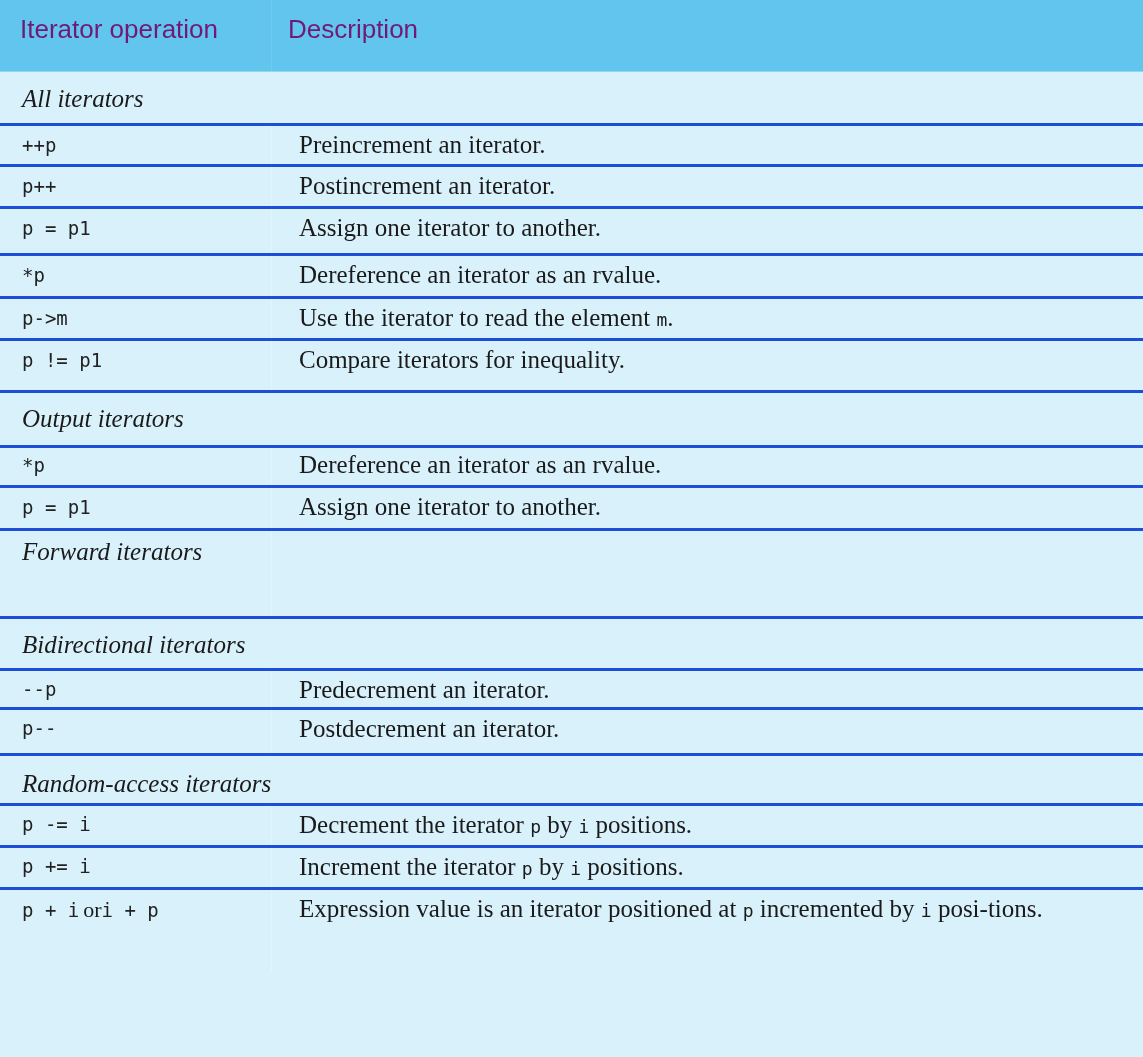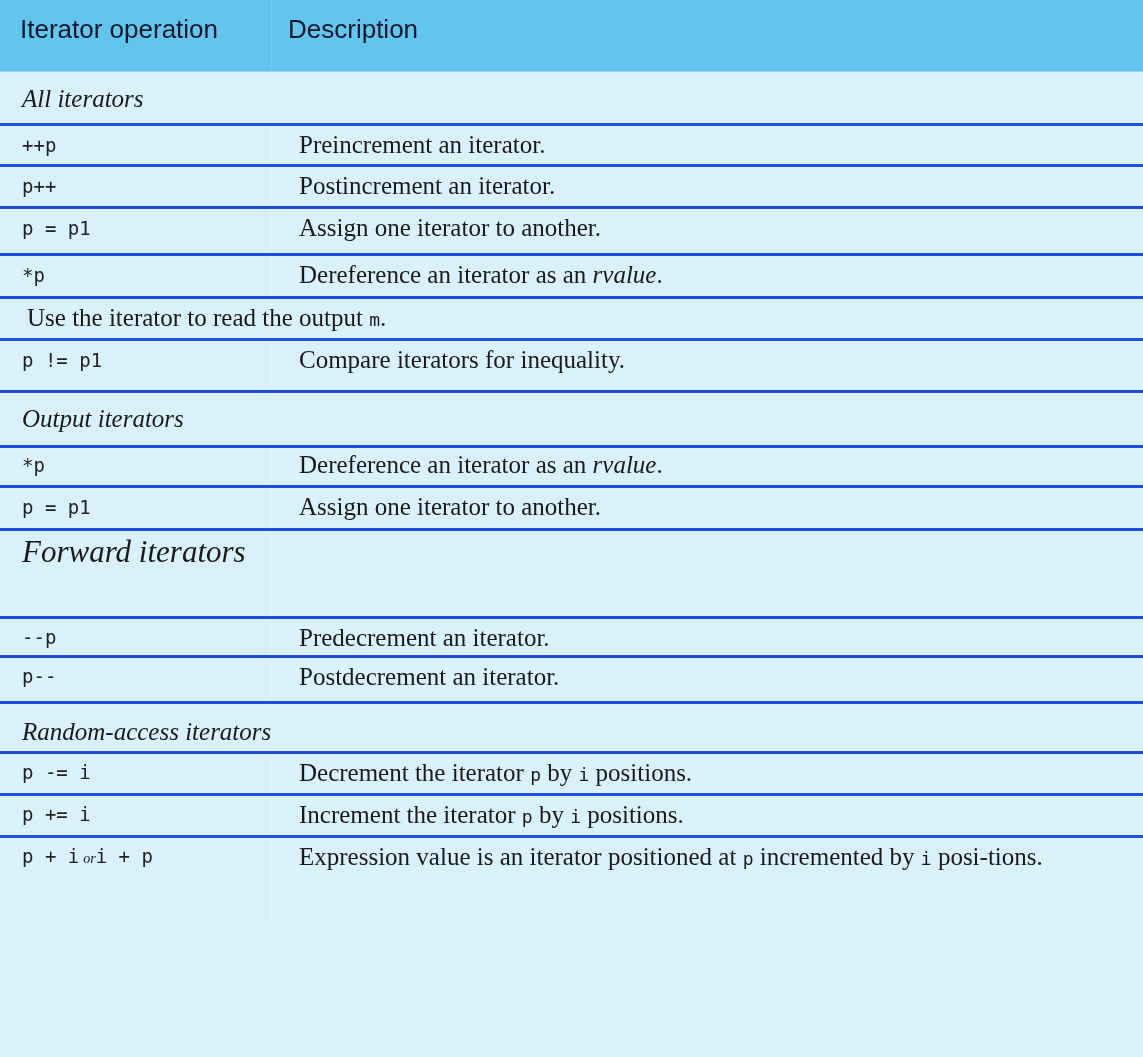--- a/index.html
+++ b/index.html
@@ -8,40 +8,40 @@
     background: #D9F1FB;
     font-family: "Liberation Serif", "DejaVu Serif", serif;
     color: #1a1a1a;
   }
   .table { position: relative; width: 1143px; }
   .header {
     display: flex; height: 71px; background: #62C5EE;
     border-bottom: 1px solid #8FD6F3;
   }
   .header .c1, .header .c2 {
-    color: #0f172a; font-family: "Liberation Sans", "DejaVu Sans", sans-serif;
+    color: #701a75; font-family: "Liberation Sans", "DejaVu Sans", sans-serif;
     font-size: 26px; padding-top: 14px; box-sizing: border-box;
   }
   .header .c1 { width: 272px; padding-left: 20px; border-right: 1px solid #6FCBF0; }
   .header .c2 { padding-left: 16px; }
 
   .row { display: flex; box-sizing: border-box; border-bottom: 3px solid #1d4ed8; }
   .row .c1 { width: 272px; box-sizing: border-box; padding-left: 22px; border-right: 1px solid #E3F4FB; }
   .row .c2 { flex: 1; box-sizing: border-box; padding-left: 27px; padding-right: 46px; }
   .section .c1 { width: auto; flex: 1; border-right: none;
     font-style: italic; font-size: 25px; }
-  .section-pair .c1 { font-style: italic; font-size: 31px; }
+  .section-pair .c1 { font-style: italic; font-size: 25px; }
 
   .code {
     font-family: "DejaVu Sans Mono", "Liberation Mono", monospace;
     font-size: 19px; color: #222;
   }
   .desc { font-size: 25px; line-height: 38px; color: #1a1a1a; }
   .code-inline { font-family: "DejaVu Sans Mono", "Liberation Mono", monospace; font-size: 18px; }
-  .em { font-style: italic; }
+  .em { }
 </style>
 </head>
 <body>
 
 <div class="table">
   <div class="header">
     <div class="c1">Iterator operation</div>
     <div class="c2">Description</div>
   </div>
 
@@ -59,21 +59,22 @@
   <div class="row" style="height:47px">
     <div class="c1 code" style="padding-top:8px">p = p1</div>
     <div class="c2 desc">Assign one iterator to another.</div>
   </div>
 
   <div class="row" style="height:43px">
     <div class="c1 code" style="padding-top:8px">*p</div>
     <div class="c2 desc"><span>Dereference an iterator as an </span><span class="em">rvalue</span><span>.</span></div>
   </div>
   <div class="row" style="height:42px">
-    <div class="c2 desc"><span>Use the iterator to read the output </span><span class="code-inline">m</span><span>.</span></div>
+    <div class="c1 code" style="padding-top:8px">p-&gt;m</div>
+    <div class="c2 desc"><span>Use the iterator to read the element </span><span class="code-inline">m</span><span>.</span></div>
   </div>
   <div class="row" style="height:52px">
     <div class="c1 code" style="padding-top:8px">p != p1</div>
     <div class="c2 desc">Compare iterators for inequality.</div>
   </div>
 
   <div class="row section" style="height:55px;padding-top:12px">
     <div class="c1">Output iterators</div>
   </div>
   <div class="row" style="height:40px">
@@ -82,20 +83,23 @@
   </div>
   <div class="row" style="height:43px">
     <div class="c1 code" style="padding-top:8px">p = p1</div>
     <div class="c2 desc">Assign one iterator to another.</div>
   </div>
 
   <div class="row section-pair" style="height:88px;padding-top:0px">
     <div class="c1" style="padding-top:2px;line-height:38px">Forward iterators</div>
   </div>
 
+  <div class="row section" style="height:52px;padding-top:12px">
+    <div class="c1">Bidirectional iterators</div>
+  </div>
   <div class="row" style="height:39px">
     <div class="c1 code" style="padding-top:7px">--p</div>
     <div class="c2 desc">Predecrement an iterator.</div>
   </div>
   <div class="row" style="height:46px">
     <div class="c1 code" style="padding-top:7px">p--</div>
     <div class="c2 desc">Postdecrement an iterator.</div>
   </div>
 
   <div class="row section" style="height:50px;padding-top:14px">
@@ -103,16 +107,16 @@
   </div>
   <div class="row" style="height:42px">
     <div class="c1 code" style="padding-top:7px">p -= i</div>
     <div class="c2 desc"><span>Decrement the iterator </span><span class="code-inline">p</span><span> by </span><span class="code-inline">i</span><span> positions.</span></div>
   </div>
   <div class="row" style="height:42px">
     <div class="c1 code" style="padding-top:7px">p += i</div>
     <div class="c2 desc"><span>Increment the iterator </span><span class="code-inline">p</span><span> by </span><span class="code-inline">i</span><span> positions.</span></div>
   </div>
   <div class="row" style="height:82px;border-bottom:none">
-    <div class="c1" style="padding-top:7px"><span class="code">p + i</span> <span class="em" style="font-size:14px">or</span><span class="code">i + p</span></div>
+    <div class="c1" style="padding-top:7px"><span class="code">p + i</span> <span class="em" style="font-size:22px">or</span><span class="code">i + p</span></div>
     <div class="c2 desc"><span>Expression value is an iterator positioned at </span><span class="code-inline">p</span><span> incremented by </span><span class="code-inline">i</span><span> posi-tions.</span></div>
   </div>
 </div>
 
 </body></html>

